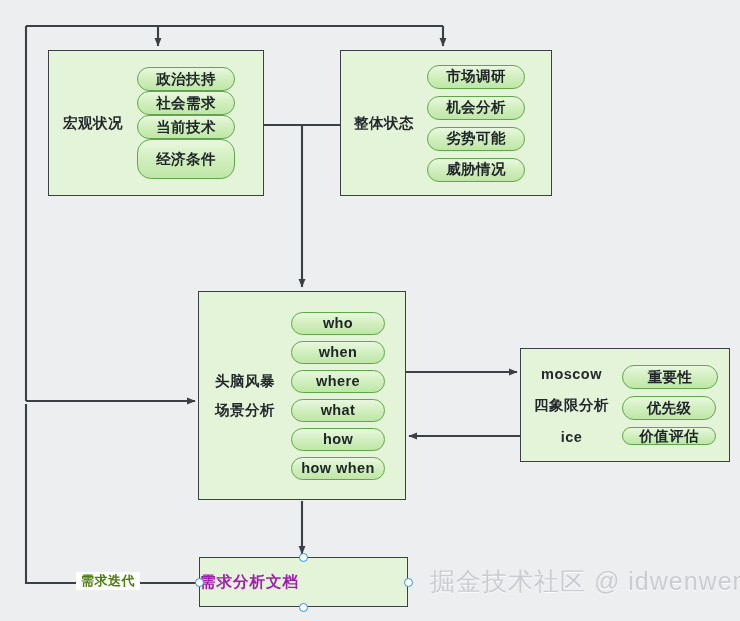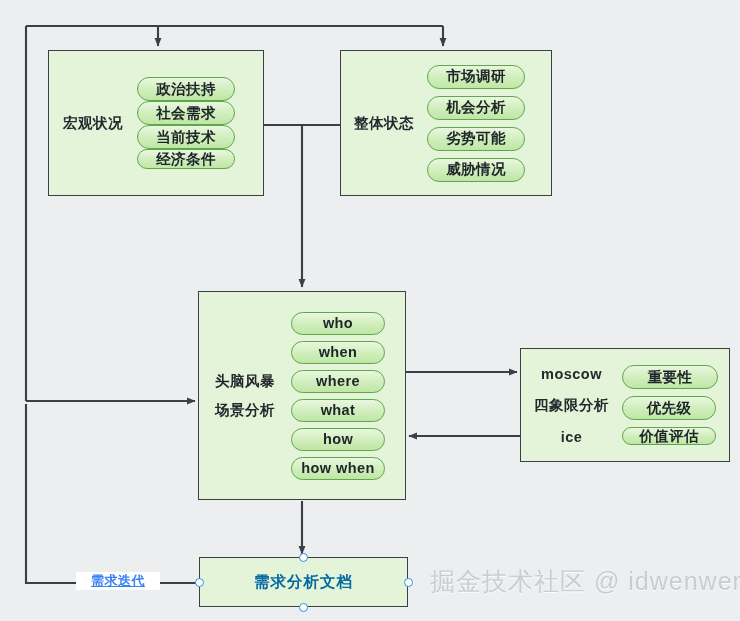--- a/index.html
+++ b/index.html
@@ -73,44 +73,42 @@
     text-align: center;
     white-space: nowrap;
     letter-spacing: 0.4px;
   }
   .doc-node {
     justify-content: center;
   }
   .doc-label {
     font-size: 15.5px;
     font-weight: bold;
-    color: #0369a1;
+    color: #a21caf;
     width: 100%;
-    text-align: center;
     letter-spacing: 1px;
   }
   .handle {
     position: absolute;
     width: 9px;
     height: 9px;
     border-radius: 50%;
     background: #ffffff;
     border: 1.8px solid #2f90e8;
     box-sizing: border-box;
   }
   .edge-label {
     position: absolute;
     background: #ffffff;
-    color: #3b82f6;
+    color: #4d7c0f;
     font-size: 13px;
     font-weight: bold;
-    padding: 0 15px;
+    padding: 0 5px;
     white-space: nowrap;
     letter-spacing: 0.5px;
-    text-decoration: underline;
   }
   .watermark {
     position: absolute;
     color: #c9ccd0;
     font-size: 25px;
     letter-spacing: 1px;
     white-space: nowrap;
     text-shadow: 0 1px 0 #fdfdfd;
   }
 </style>
@@ -154,21 +152,21 @@
 
   <div class="node" style="left:48px; top:50px; width:216px; height:146px;">
     <div class="node-inner">
       <div class="labels-col" style="width:88px;">
         <div class="side-label">宏观状况</div>
       </div>
       <div class="pills-col" style="">
         <div class="pill" style="width:98px;height:24px;">政治扶持</div>
         <div class="pill" style="width:98px;height:24px;">社会需求</div>
         <div class="pill" style="width:98px;height:24px;">当前技术</div>
-        <div class="pill" style="width:98px;height:20px;">经济条件</div>
+        <div class="pill" style="width:98px;height:40px;">经济条件</div>
       </div>
     </div>
   </div>
 
   <div class="node" style="left:340px; top:50px; width:212px; height:146px;">
     <div class="node-inner">
       <div class="labels-col" style="width:86px;">
         <div class="side-label">整体状态</div>
       </div>
       <div class="pills-col" style="gap:7px;">

